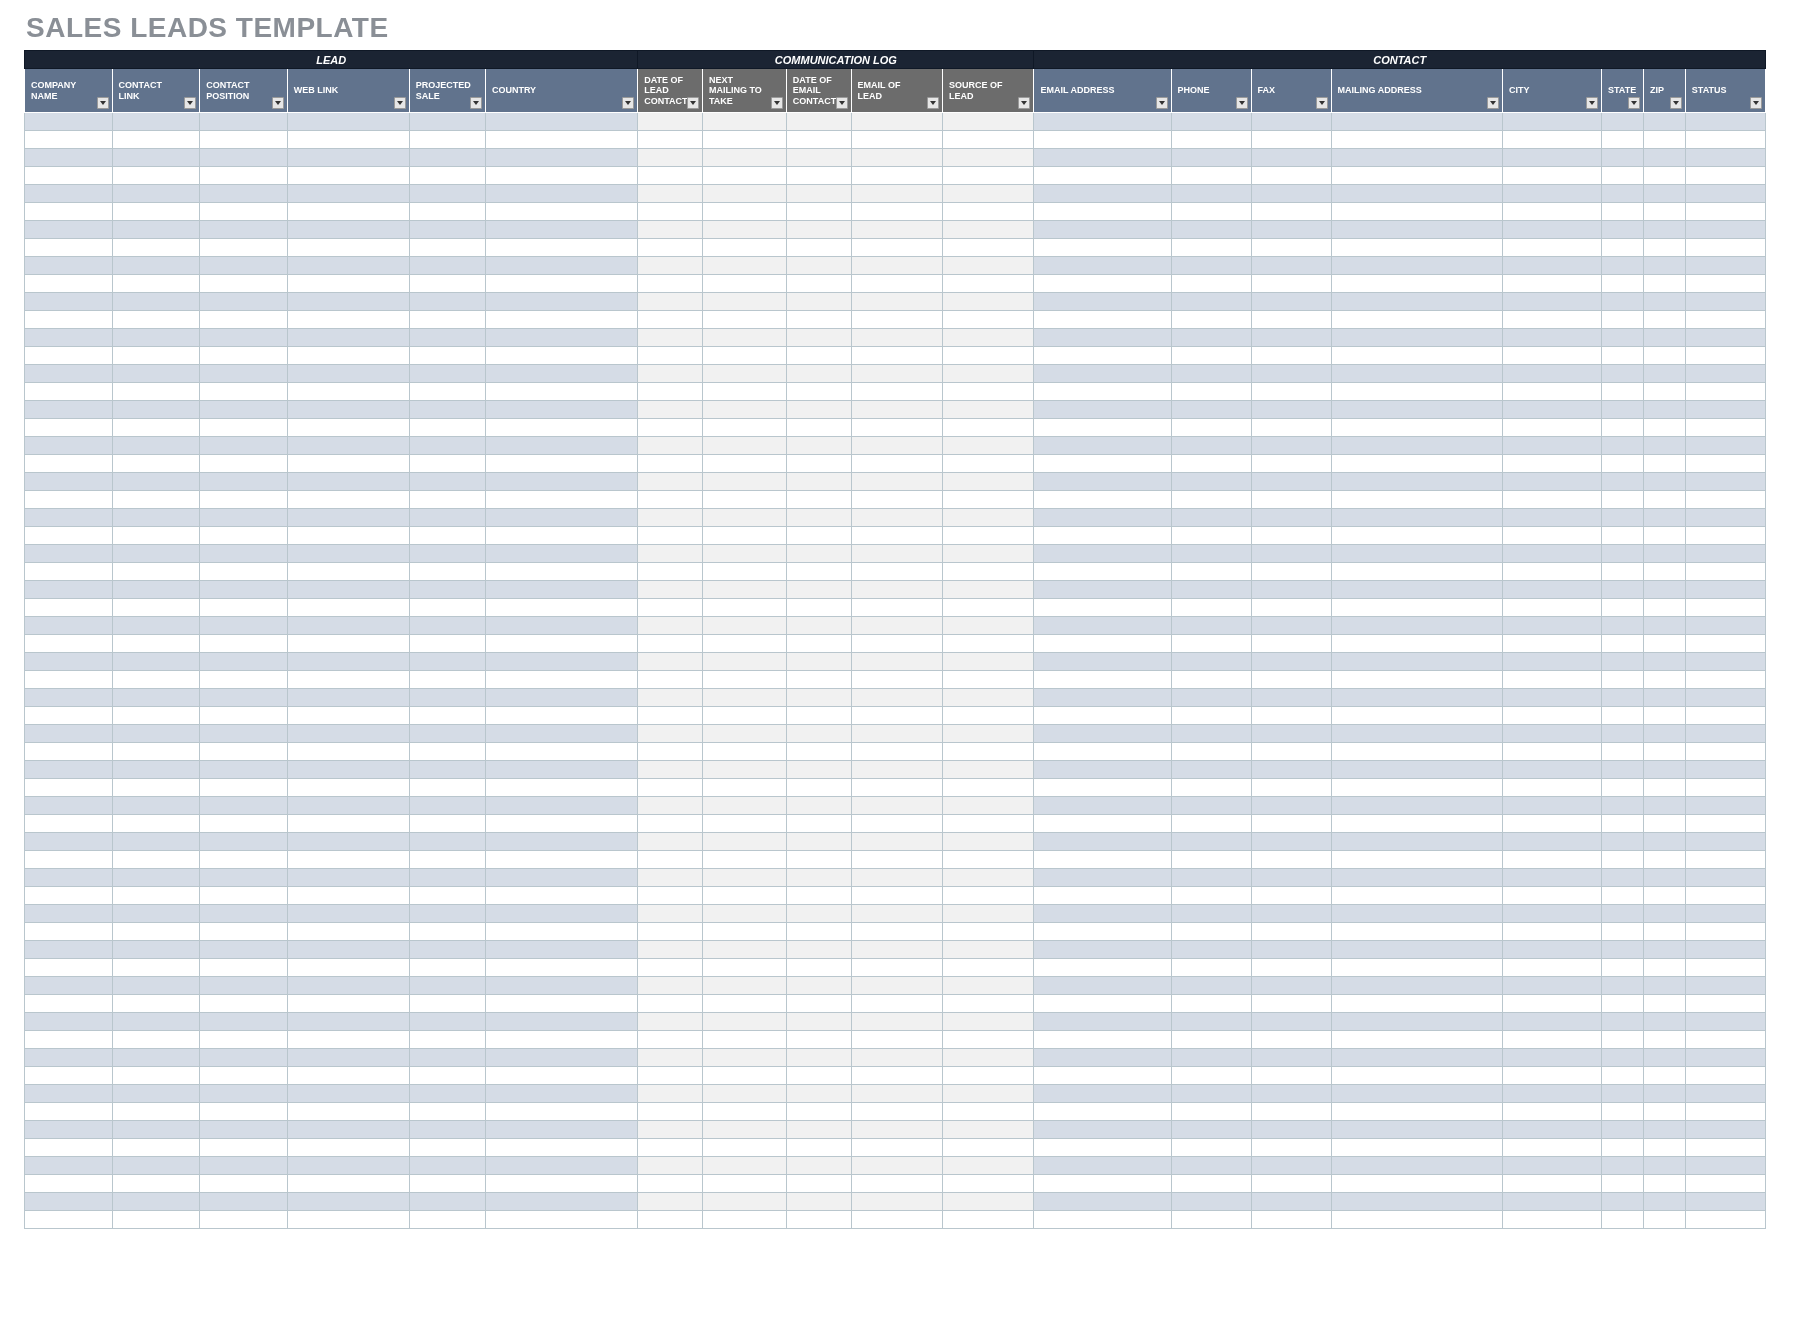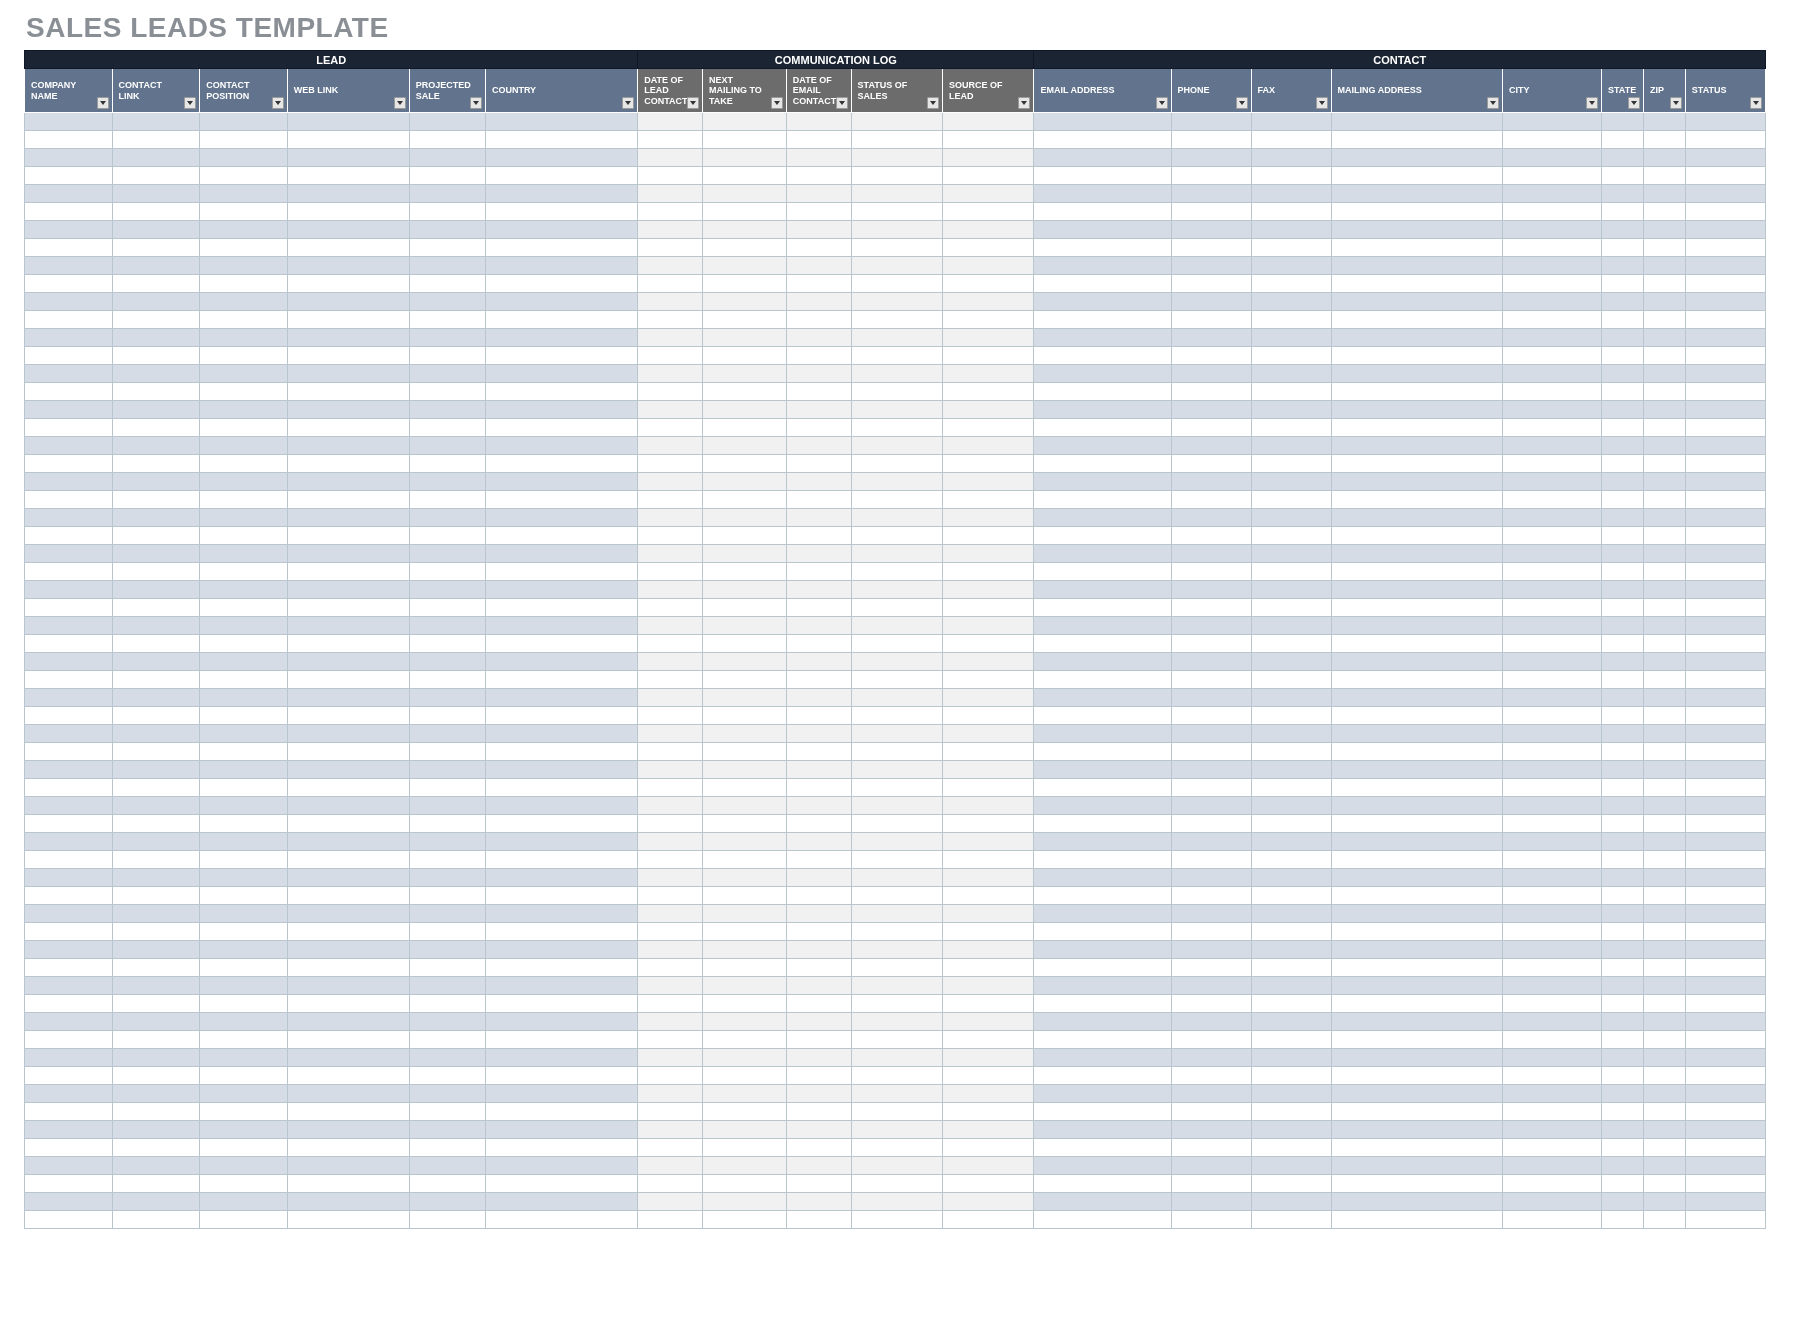--- a/index.html
+++ b/index.html
@@ -31,20 +31,21 @@
   }
   
   tr.section-row th {
     background: #1b2433;
     color: #ffffff;
     font-weight: 700;
     font-size: 11px;
     text-align: center;
     height: 18px;
     border: 1px solid #0f1826;
+    font-style: italic;
   }
   
   tr.col-row th {
     position: relative;
     color: #ffffff;
     font-weight: 700;
     font-size: 9px;
     line-height: 1.15;
     text-align: left;
     vertical-align: middle;
@@ -186,21 +187,21 @@
           <th class="comm"><span>NEXT MAILING TO TAKE</span><span class="filter-btn">
               <svg width="8" height="8" viewBox="0 0 8 8">
                 <path d="M1 2 L4 6 L7 2 Z" fill="#333"></path>
               </svg>
             </span></th>
           <th class="comm"><span>DATE OF EMAIL CONTACT</span><span class="filter-btn">
               <svg width="8" height="8" viewBox="0 0 8 8">
                 <path d="M1 2 L4 6 L7 2 Z" fill="#333"></path>
               </svg>
             </span></th>
-          <th class="comm"><span>STATUS OF SALES</span><span class="filter-btn">
+          <th class="comm"><span>EMAIL OF LEAD</span><span class="filter-btn">
               <svg width="8" height="8" viewBox="0 0 8 8">
                 <path d="M1 2 L4 6 L7 2 Z" fill="#333"></path>
               </svg>
             </span></th>
           <th class="comm"><span>SOURCE OF LEAD</span><span class="filter-btn">
               <svg width="8" height="8" viewBox="0 0 8 8">
                 <path d="M1 2 L4 6 L7 2 Z" fill="#333"></path>
               </svg>
             </span></th>
           <th class="contact"><span>EMAIL ADDRESS</span><span class="filter-btn">

